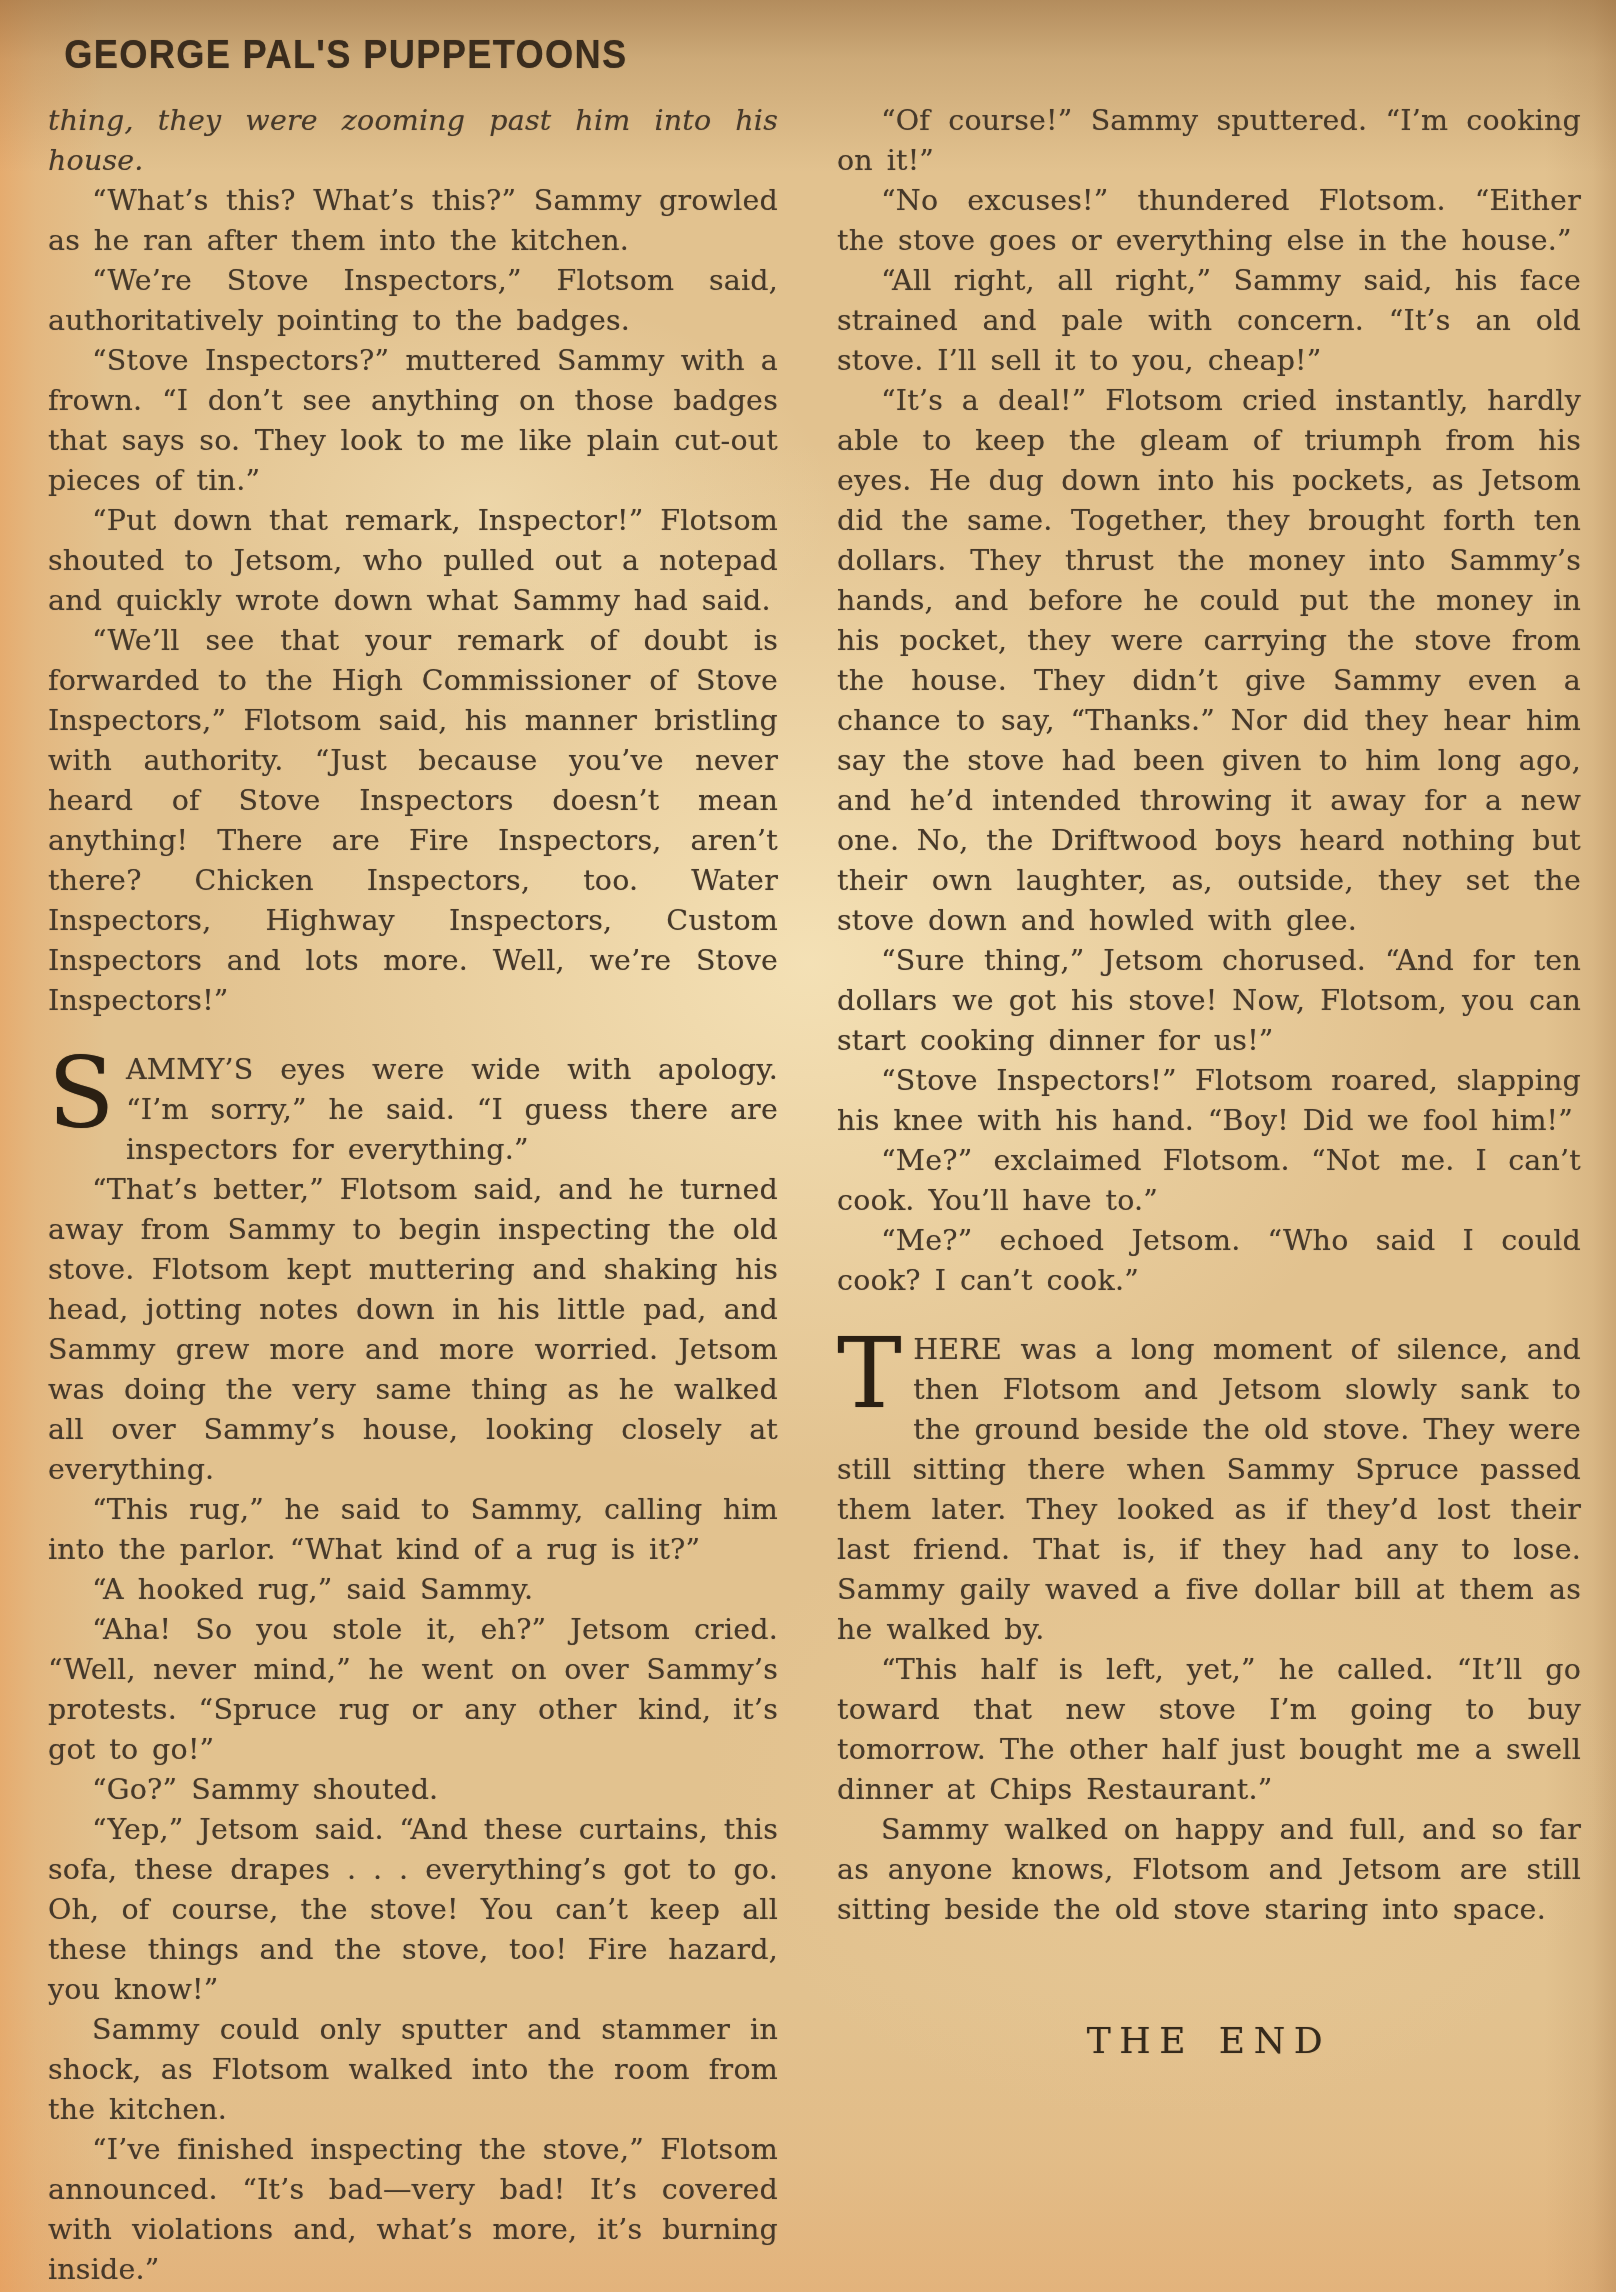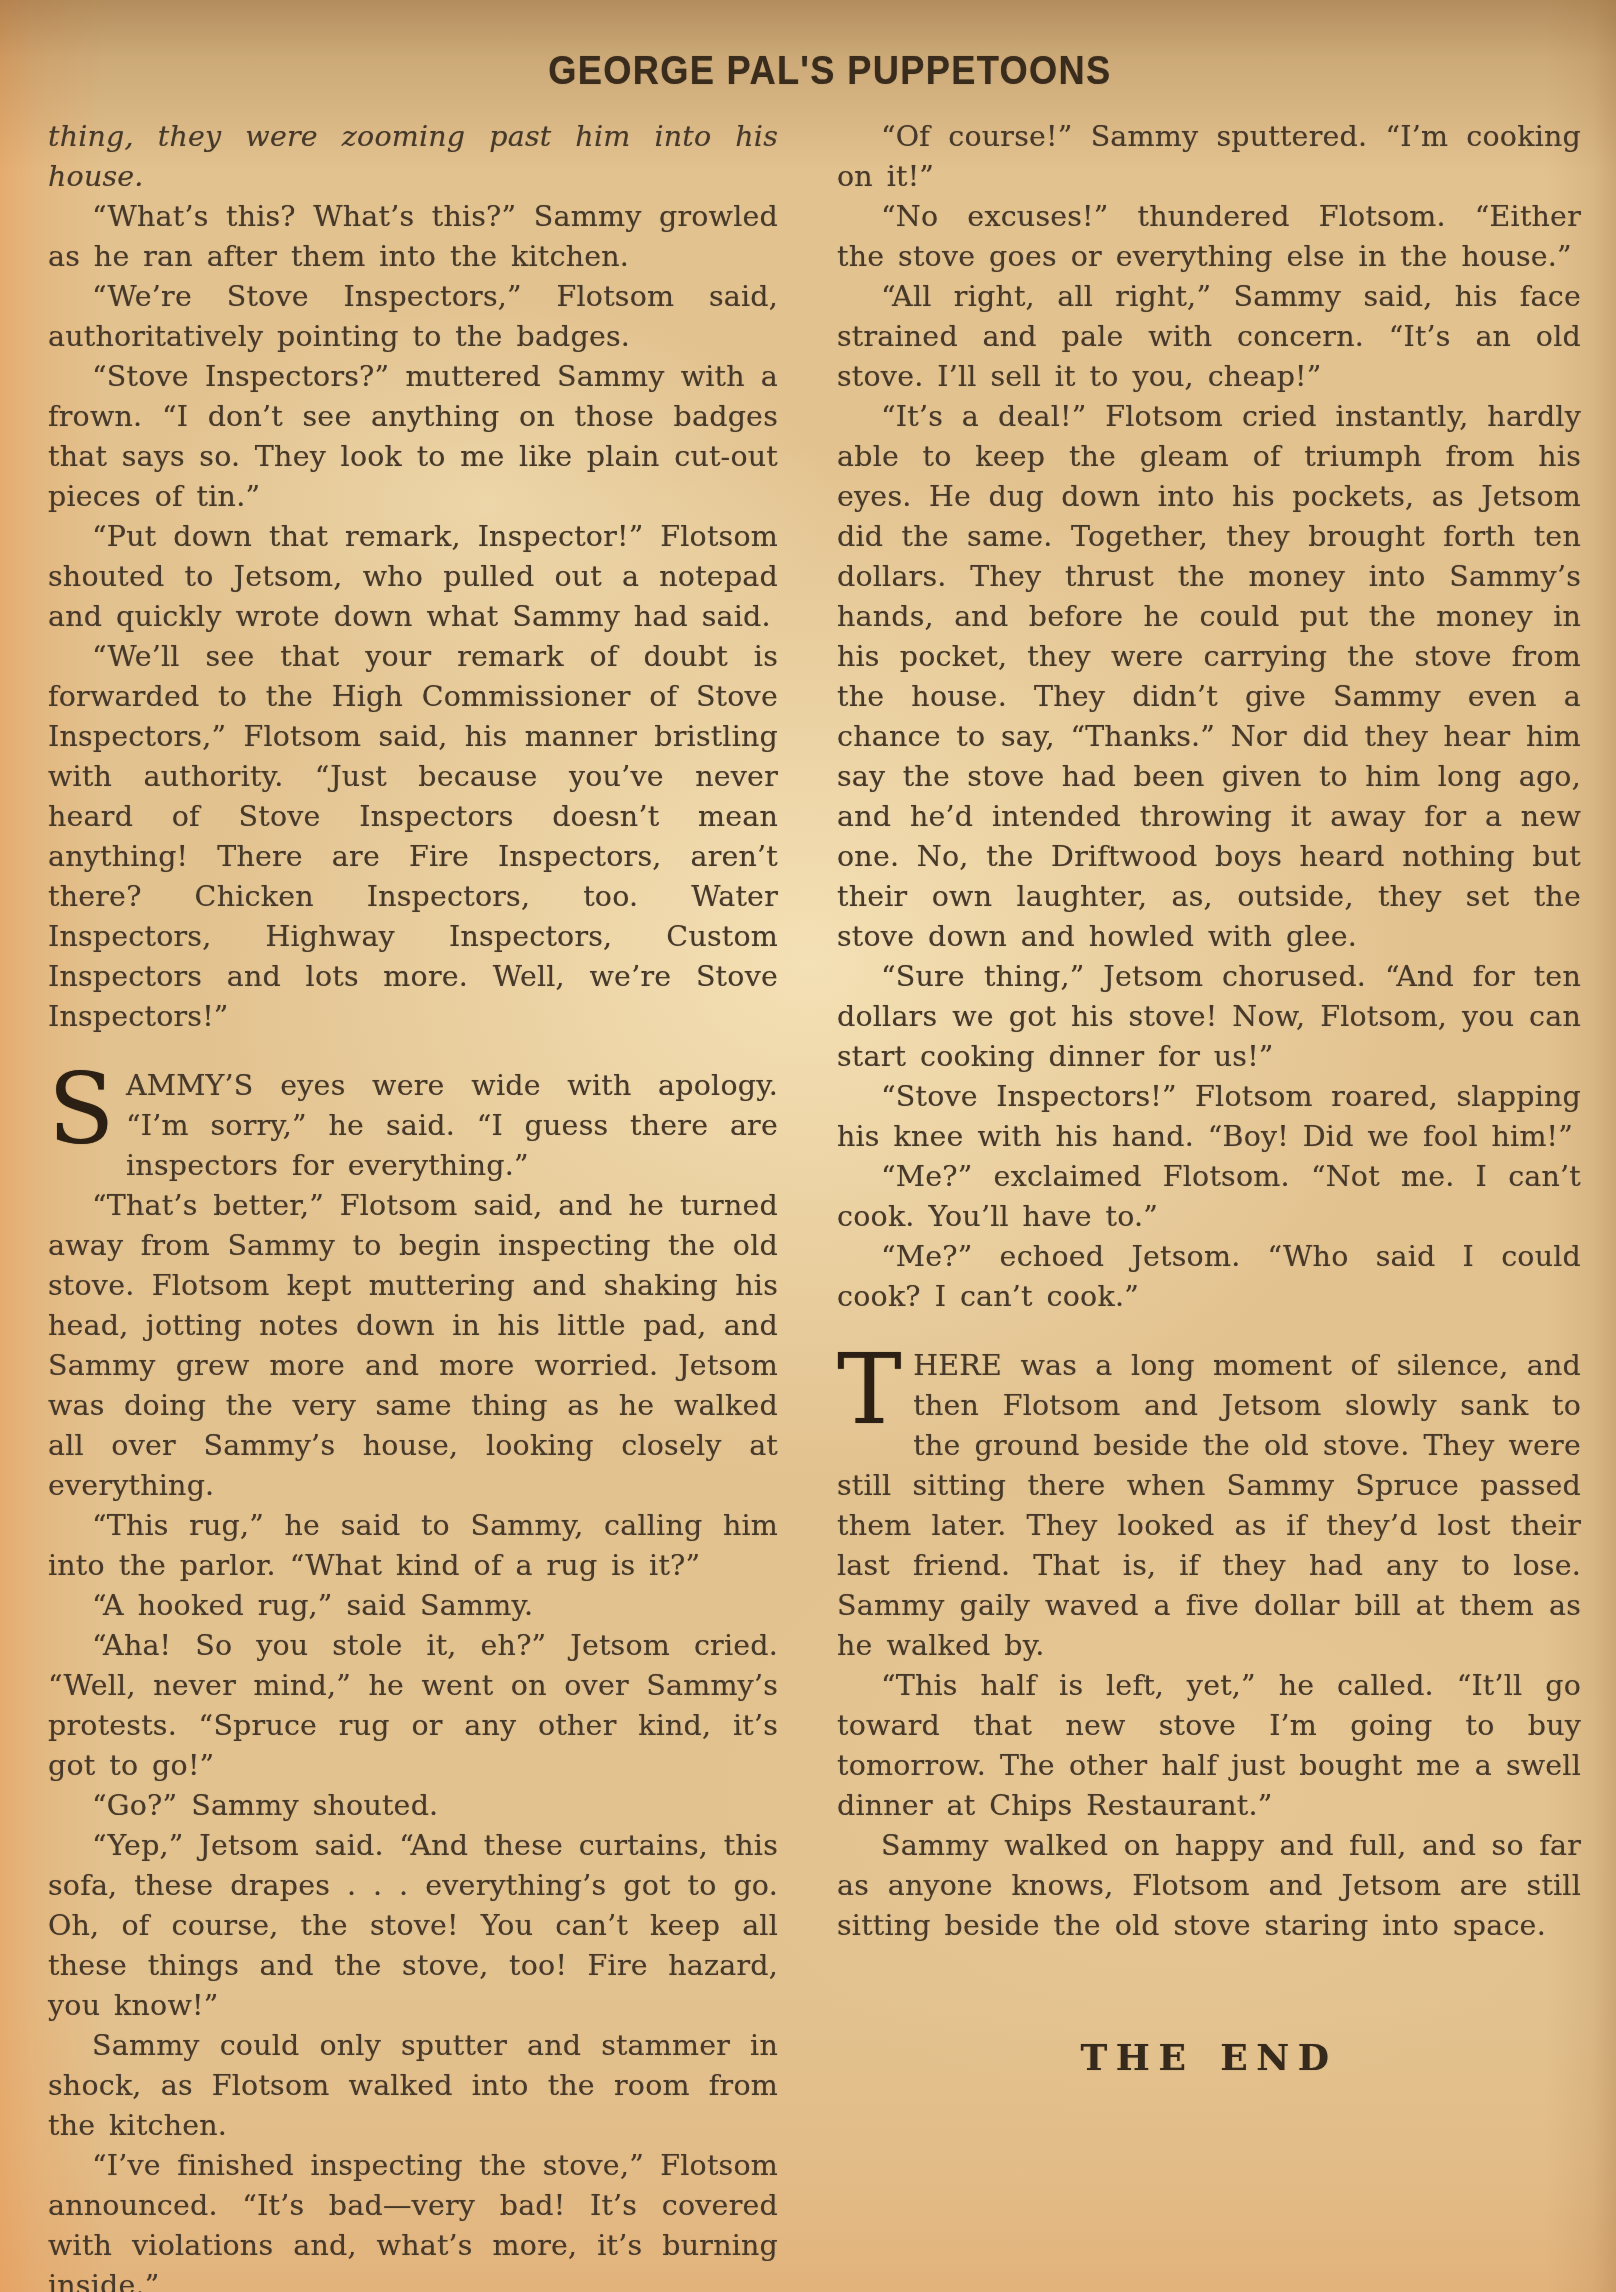--- a/index.html
+++ b/index.html
@@ -14,21 +14,21 @@
       radial-gradient(ellipse 495px 304px at 30% 22%, rgba(250,238,200,.45), rgba(250,238,200,0) 70%),
       radial-gradient(ellipse 856px 723px at 50% 42%, rgba(247,230,188,.85), rgba(247,230,188,0) 72%),
       radial-gradient(ellipse 666px 476px at 72% 78%, rgba(240,210,160,.35), rgba(240,210,160,0) 70%),
       linear-gradient(180deg, rgba(141,97,52,.55) 0%, rgba(141,97,52,.25) 2.6%, rgba(141,97,52,0) 7.5%),
       linear-gradient(90deg, rgba(234,140,66,.42) 0%, rgba(234,140,66,.20) 2.2%, rgba(234,140,66,0) 6.5%),
       linear-gradient(270deg, rgba(150,102,55,.30) 0%, rgba(150,102,55,.12) 1.5%, rgba(150,102,55,0) 4.5%),
       linear-gradient(0deg, rgba(228,150,86,.34) 0%, rgba(228,150,86,.12) 6%, rgba(228,150,86,0) 13%);
     font-family:"DejaVu Serif","Liberation Serif",serif;
     color:#46392a;
   }
-  .header { text-align:center; padding-top:48px;margin-left:43px; }
+  .header { text-align:left; padding-top:32px;margin-left:43px; }
   .header h1 {
     display:inline-block;
     font-family:"Liberation Sans","DejaVu Sans",sans-serif;
     font-weight:700;
     font-size:39px;
     letter-spacing:1.4px;
     color:#3a2c1d;
     transform:scale(.93,1.06);
     text-shadow:0 0 1px rgba(58,44,29,.55);
   }
@@ -57,21 +57,21 @@
     line-height:74px;
     padding:7.6px 11.4px 0 0;
     color:#2b2013;
     text-shadow:0 0 1px rgba(43,32,19,.6);
   }
   .ital { }
   .the-end {
     text-align:center;
     margin-top:91px;
     font-size:36px;
-    font-weight:bold;
+    font-weight:normal;
     letter-spacing:8.6px;
     color:#352a1c;
     text-shadow:0 0 1px rgba(53,42,28,.5);
   }
 </style>
 </head>
 <body>
 
 <div class="page">
   <div class="header">

